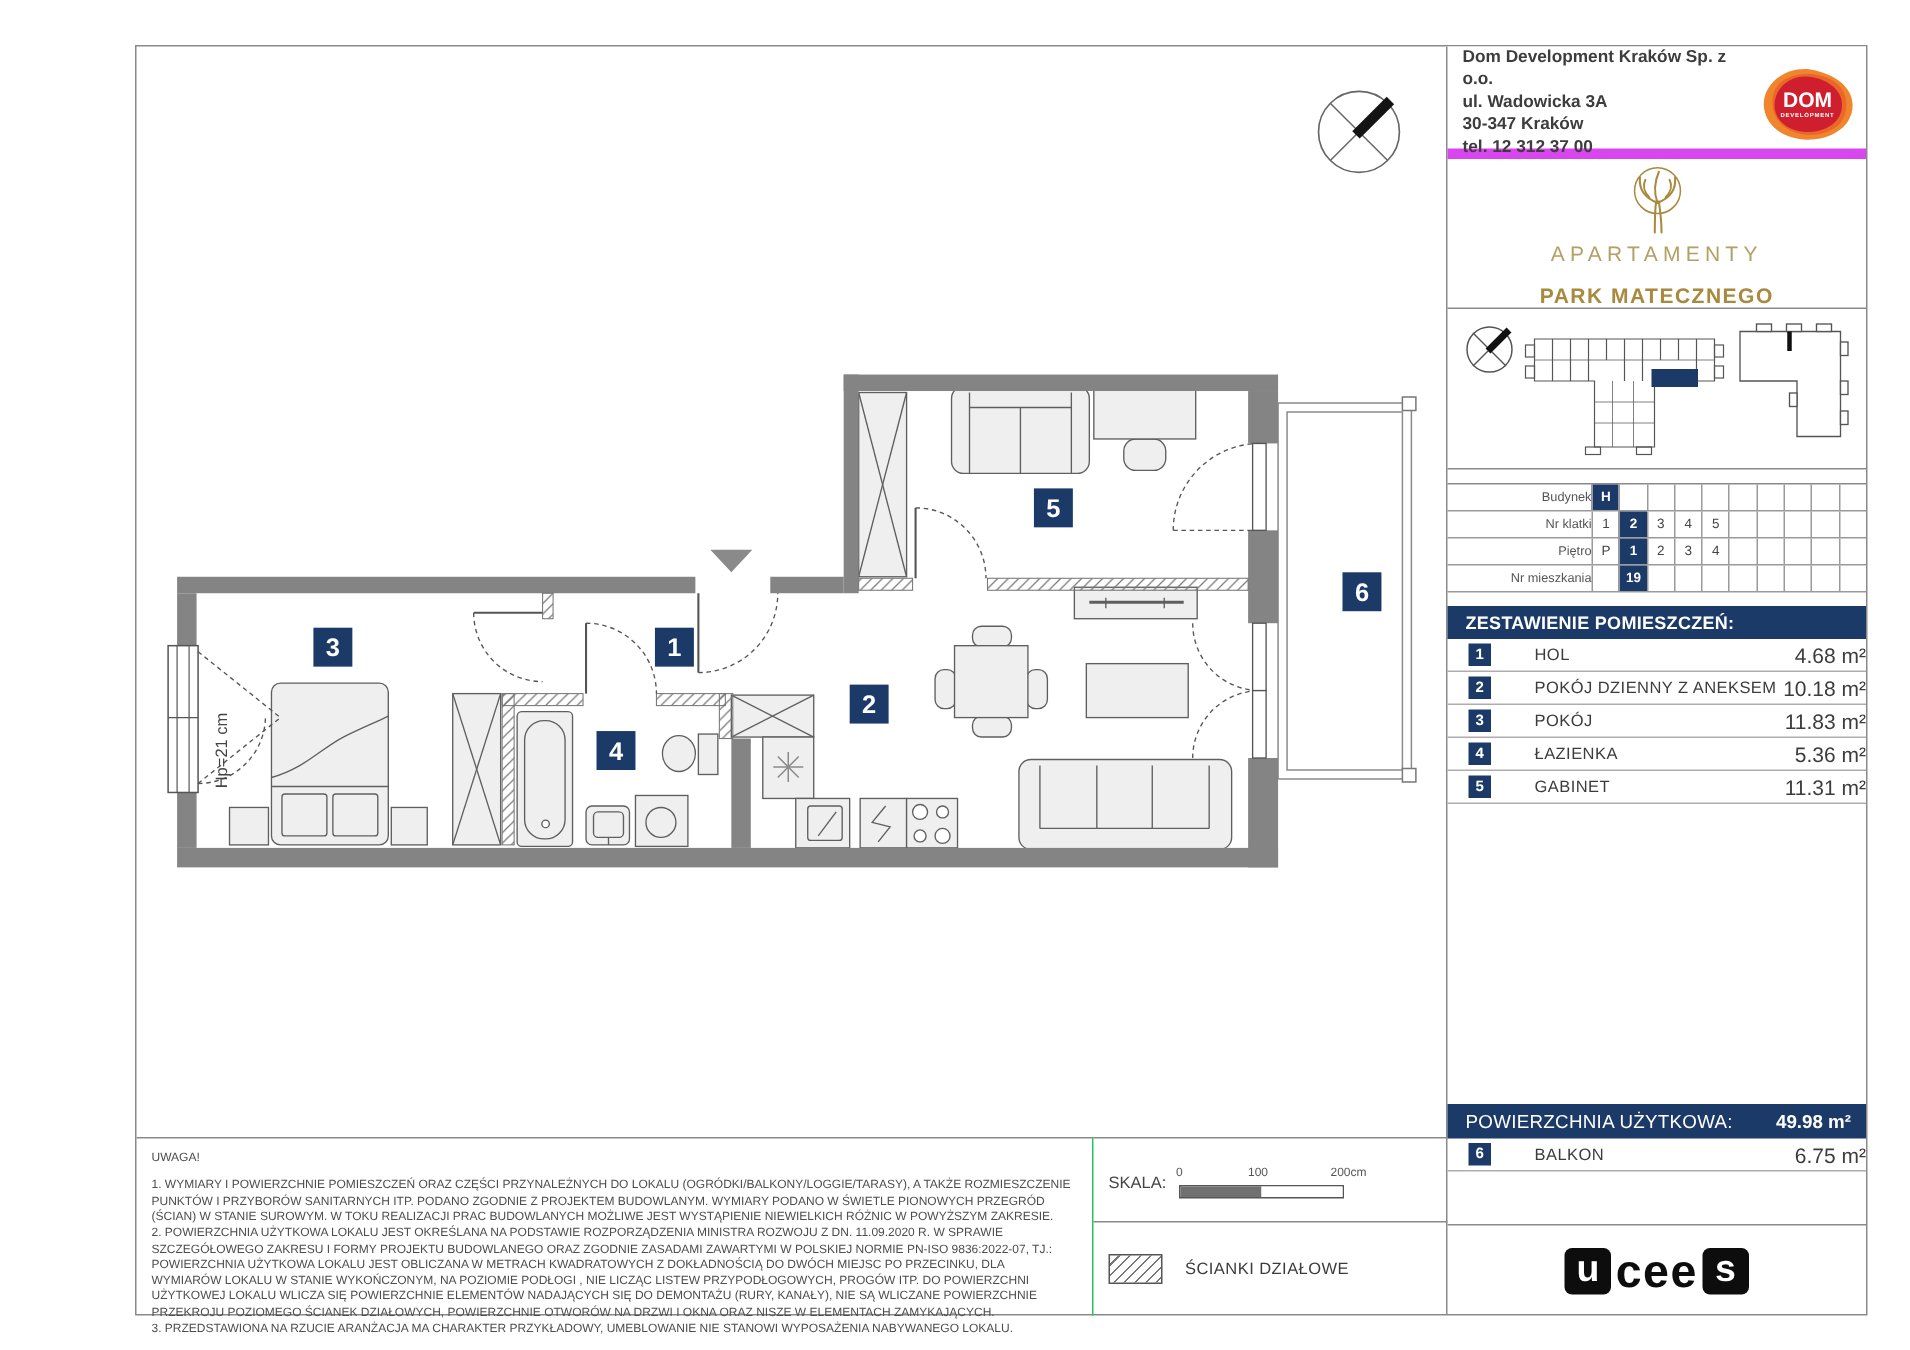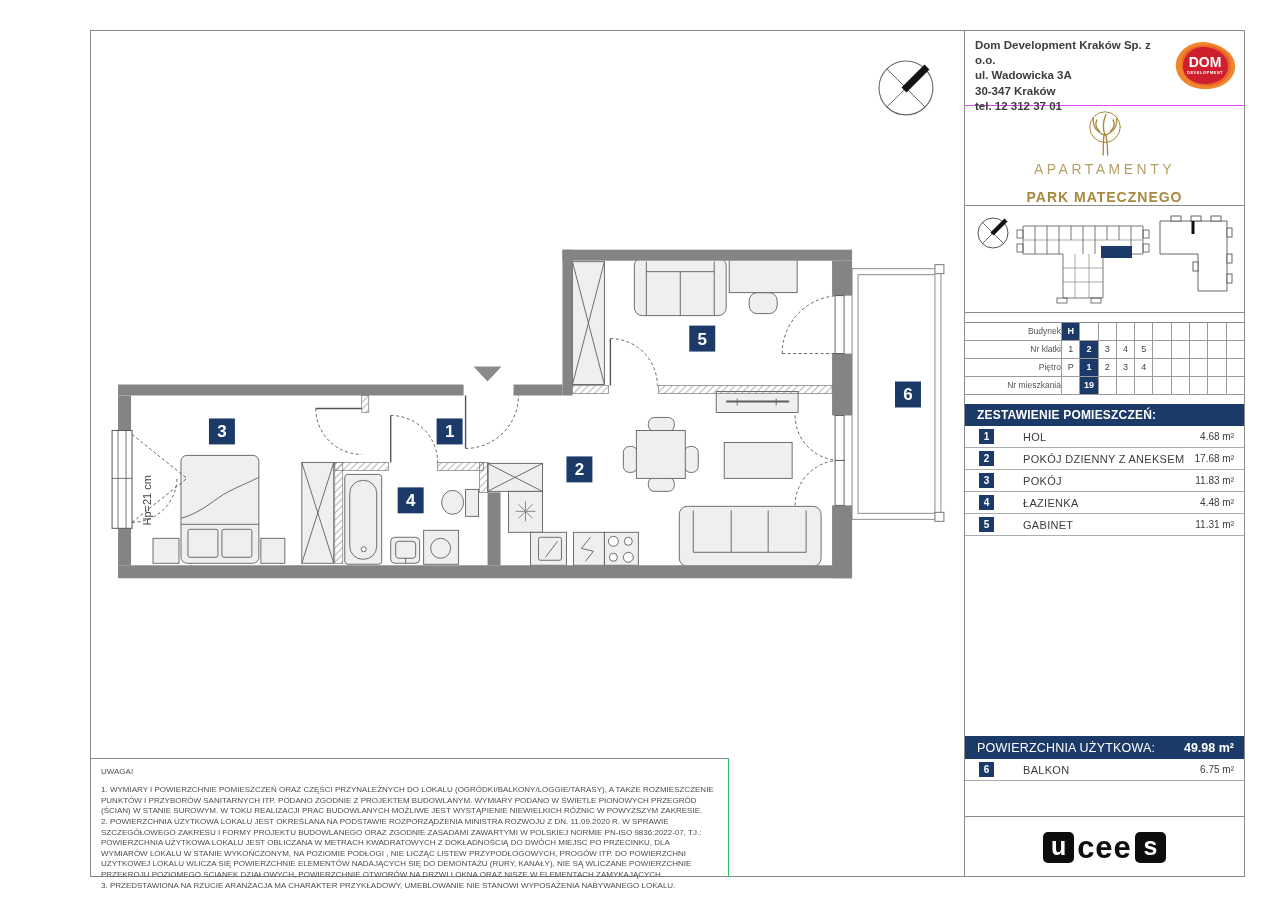--- a/index.html
+++ b/index.html
@@ -13,39 +13,39 @@
     border:1px solid #8a8a8a;box-sizing:border-box;background:#fff;
   }
   
   .plan-area{position:absolute;left:0;top:0;width:874px;height:726px;}
   
   .right-panel{
     position:absolute;right:0;top:0;width:280px;height:100%;
     border-left:1px solid #8a8a8a;box-sizing:border-box;background:#fff;
   }
   .sec{box-sizing:border-box;}
-  .sec-company{height:75px;border-bottom:1px solid #d946ef;display:flex;align-items:flex-start;padding:7px 6px 0 10px;}
+  .sec-company{height:75px;border-bottom:7px solid #d946ef;display:flex;align-items:center;padding:7px 6px 0 10px;}
   .company-lines{font-size:11.5px;font-weight:bold;color:#3d3d3d;line-height:1.32;flex:1;}
   .dom-logo{width:66px;height:52px;flex:0 0 auto;margin-top:2px;}
   .sec-brand{height:100px;border-bottom:1px solid #8a8a8a;display:flex;flex-direction:column;align-items:center;justify-content:center;}
   .brand-l1{font-size:14px;letter-spacing:3.5px;color:#b3a065;margin-top:2px;}
   .brand-l2{font-size:14px;font-weight:bold;letter-spacing:1px;color:#a8893d;margin-top:12px;}
   .sec-locator{height:107px;border-bottom:1px solid #8a8a8a;}
   .sec-strip{height:10px;border-bottom:1px solid #8a8a8a;}
   .unit-table{border-bottom:0;}
   .ut-row{display:grid;grid-template-columns:96px repeat(10,1fr);height:18px;border-bottom:1px solid #9a9a9a;box-sizing:border-box;}
   .ut-label{padding-left:8px;font-size:8.5px;color:#555;line-height:17px;white-space:nowrap;text-align:right;}
   .ut-cell{border-left:1px solid #9a9a9a;text-align:center;font-size:9px;line-height:17px;color:#444;box-sizing:border-box;}
   .ut-cell.hl{background:#1c3a68;color:#fff;font-weight:bold;}
   .gap9{height:9px;}
   .zest-header{height:22px;background:#1c3a68;color:#fff;font-size:12px;font-weight:bold;line-height:22px;padding-left:12px;letter-spacing:.2px;}
   .room-row{height:22px;display:flex;align-items:center;border-bottom:1px solid #adadad;box-sizing:border-box;}
   .room-num{width:15px;height:15px;background:#1c3a68;color:#fff;font-size:10px;font-weight:bold;text-align:center;line-height:15px;margin-left:14px;flex:0 0 auto;}
   .room-name{font-size:11px;color:#3c3c3c;margin-left:29px;flex:1;letter-spacing:.3px;}
-  .room-area{font-size:10px;color:#3c3c3c;margin-right:10px;}
+  .room-area{font-size:14px;color:#3c3c3c;}
   .sec-fill{height:200px;}
   .total-banner{height:23px;background:#1c3a68;color:#fff;display:flex;align-items:center;justify-content:flex-end;}
   .total-label{font-size:12.5px;padding-left:12px;letter-spacing:.2px;}
   .total-value{font-size:12.5px;font-weight:bold;margin-left:auto;padding-right:10px;}
   .sec-fill2{height:35px;border-bottom:1px solid #8a8a8a;}
   .sec-footer{height:61px;display:flex;align-items:center;justify-content:center;}
   .ucees{display:flex;align-items:center;gap:2px;}
   .ucees .box{background:#0d0d0d;color:#fff;font-weight:bold;font-size:25px;width:31px;height:31px;line-height:29px;text-align:center;border-radius:5px;}
   .ucees .mid{color:#0d0d0d;font-weight:bold;font-size:31px;letter-spacing:1px;line-height:31px;padding:0 1px;}
   
@@ -299,21 +299,21 @@
     </svg>
   </div>
 
   <div class="right-panel">
 
     <div class="sec sec-company">
       <div class="company-lines">
         <div>Dom Development Kraków Sp. z o.o.</div>
         <div>ul. Wadowicka 3A</div>
         <div>30-347 Kraków</div>
-        <div>tel. 12 312 37 01</div>
+        <div>tel. 12 312 37 00</div>
       </div>
       <svg class="dom-logo" viewBox="0 0 66 52">
         <path d="M33,2 C48,4 62,12 63,25 C64,38 52,48 36,49 C20,50 6,42 4,28 C2,14 16,1 33,2 Z" fill="#f0862c"></path>
         <path d="M20,8 C30,3 45,5 53,12 C60,18 61,30 55,38 C48,46 34,48 24,44 C13,40 8,30 10,20 C11,14 15,10 20,8 Z" fill="#e8542a" opacity="0.65"></path>
         <path d="M33,7 C45,8 56,15 56,26 C56,37 46,44 33,44 C21,44 11,37 11,26 C11,15 21,6 33,7 Z" fill="#cf1f2f"></path>
         <text x="33" y="27" text-anchor="middle" fill="#fff" font-size="14" font-weight="bold" font-family="Liberation Sans, sans-serif">DOM</text>
         <text x="33" y="34" text-anchor="middle" fill="#fff" font-size="4" font-weight="bold" letter-spacing="0.5" font-family="Liberation Sans, sans-serif">DEVELOPMENT</text>
       </svg>
     </div>
 
@@ -431,31 +431,31 @@
     <div class="zest-header">ZESTAWIENIE POMIESZCZEŃ:</div>
 
     <div class="room-row">
       <div class="room-num">1</div>
       <div class="room-name">HOL</div>
       <div class="room-area">4.68 m²</div>
     </div>
     <div class="room-row">
       <div class="room-num">2</div>
       <div class="room-name">POKÓJ DZIENNY Z ANEKSEM</div>
-      <div class="room-area">17.68 m²</div>
+      <div class="room-area">10.18 m²</div>
     </div>
     <div class="room-row">
       <div class="room-num">3</div>
       <div class="room-name">POKÓJ</div>
       <div class="room-area">11.83 m²</div>
     </div>
     <div class="room-row">
       <div class="room-num">4</div>
       <div class="room-name">ŁAZIENKA</div>
-      <div class="room-area">4.48 m²</div>
+      <div class="room-area">5.36 m²</div>
     </div>
     <div class="room-row">
       <div class="room-num">5</div>
       <div class="room-name">GABINET</div>
       <div class="room-area">11.31 m²</div>
     </div>
 
     <div class="sec-fill"></div>
 
     <div class="total-banner">
@@ -479,14 +479,30 @@
     </div>
   </div>
 
   <div class="notes-box">
     <div class="notes-title">UWAGA!</div>
     <div class="notes-text">1. WYMIARY I POWIERZCHNIE POMIESZCZEŃ ORAZ CZĘŚCI PRZYNALEŻNYCH DO LOKALU (OGRÓDKI/BALKONY/LOGGIE/TARASY), A TAKŻE ROZMIESZCZENIE PUNKTÓW I PRZYBORÓW SANITARNYCH ITP. PODANO ZGODNIE Z PROJEKTEM BUDOWLANYM. WYMIARY PODANO W ŚWIETLE PIONOWYCH PRZEGRÓD (ŚCIAN) W STANIE SUROWYM. W TOKU REALIZACJI PRAC BUDOWLANYCH MOŻLIWE JEST WYSTĄPIENIE NIEWIELKICH RÓŻNIC W POWYŻSZYM ZAKRESIE.</div>
     <div class="notes-text">2. POWIERZCHNIA UŻYTKOWA LOKALU JEST OKREŚLANA NA PODSTAWIE ROZPORZĄDZENIA MINISTRA ROZWOJU Z DN. 11.09.2020 R. W SPRAWIE SZCZEGÓŁOWEGO ZAKRESU I FORMY PROJEKTU BUDOWLANEGO ORAZ ZGODNIE ZASADAMI ZAWARTYMI W POLSKIEJ NORMIE PN-ISO 9836:2022-07, TJ.: POWIERZCHNIA UŻYTKOWA LOKALU JEST OBLICZANA W METRACH KWADRATOWYCH Z DOKŁADNOŚCIĄ DO DWÓCH MIEJSC PO PRZECINKU, DLA WYMIARÓW LOKALU W STANIE WYKOŃCZONYM, NA POZIOMIE PODŁOGI , NIE LICZĄC LISTEW PRZYPODŁOGOWYCH, PROGÓW ITP. DO POWIERZCHNI UŻYTKOWEJ LOKALU WLICZA SIĘ POWIERZCHNIE ELEMENTÓW NADAJĄCYCH SIĘ DO DEMONTAŻU (RURY, KANAŁY), NIE SĄ WLICZANE POWIERZCHNIE PRZEKROJU POZIOMEGO ŚCIANEK DZIAŁOWYCH, POWIERZCHNIE OTWORÓW NA DRZWI I OKNA ORAZ NISZE W ELEMENTACH ZAMYKAJĄCYCH.</div>
     <div class="notes-text">3. PRZEDSTAWIONA NA RZUCIE ARANŻACJA MA CHARAKTER PRZYKŁADOWY, UMEBLOWANIE NIE STANOWI WYPOSAŻENIA NABYWANEGO LOKALU.</div>
   </div>
 
+  <div class="mid-col">
+    <div class="skala-box">
+      <div class="skala-label">SKALA:</div>
+      <span class="tick t0">0</span>
+      <span class="tick t100">100</span>
+      <span class="tick t200">200cm</span>
+      <div class="scalebar">
+        <div class="dark"></div>
+        <div class="light"></div>
+      </div>
+    </div>
+    <div class="legend-box">
+      <div class="hatch-swatch"></div>
+      <div class="legend-label">ŚCIANKI DZIAŁOWE</div>
+    </div>
+  </div>
 
 </div>
 
 </body></html>

